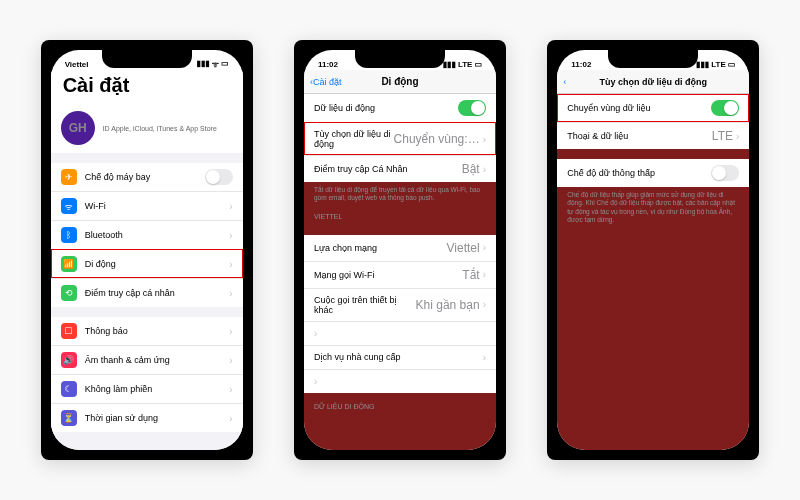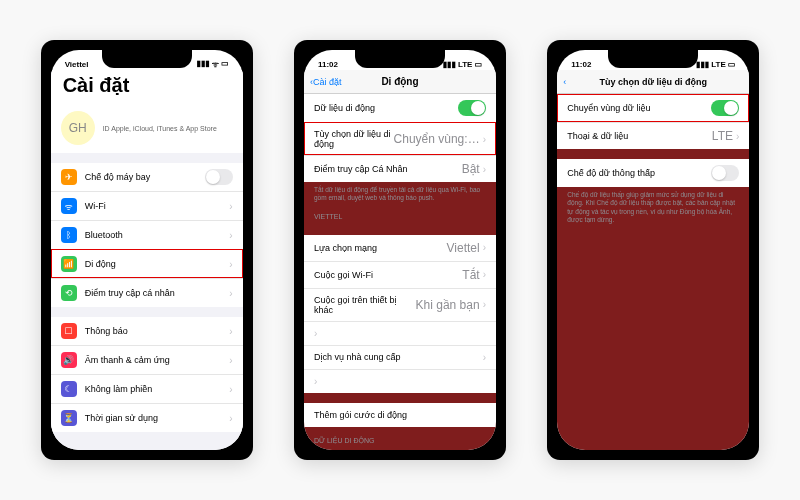--- a/index.html
+++ b/index.html
@@ -10,21 +10,21 @@
     height: 500px;
     display: flex;
     justify-content: space-around;
     align-items: center;
     padding: 20px;
   }
   .phone {
     width: 212px;
     height: 420px;
     background: #000;
-    border-radius: 13px;
+    border-radius: 8px;
     padding: 10px;
     position: relative;
     box-shadow: 0 4px 20px rgba(0,0,0,0.15);
   }
   .notch {
     position: absolute;
     top: 10px;
     left: 50%;
     transform: translateX(-50%);
     width: 90px;
@@ -96,23 +96,23 @@
     color:#fff;
     font-size:9px;
   }
   .row .label { flex: 1; font-size: 9px; color:#000; }
   .row .value { font-size: 12px; color: #8e8e93; margin-right:3px;}
   .row .chev { color:#c7c7cc; font-size:10px; }
   .highlight { outline: 1.5px solid #e10000; outline-offset:-1px; z-index:1;justify-content:flex-end; }
   .profile-row { padding: 8px 10px; align-items:center; }
   .avatar {
     width: 34px; height: 34px; border-radius: 50%;
-    background: #fef9c3; color:#888;
+    background: #4c1d95; color:#888;
     display:flex;align-items:center;justify-content:center;
-    font-size:12px; font-weight:400; margin-right:8px;
+    font-size:12px; font-weight:700; margin-right:8px;
   }
   .profile-sub { font-size: 7px; color:#666; }
   .footer-note {
     font-size: 6.5px;
     color: #8e8e93;
     padding: 4px 10px 0 10px;
     line-height: 1.3;
   }
   .section-header {
     font-size: 7px;
@@ -254,46 +254,41 @@
       <div class="footer-note">Tắt dữ liệu di động để truyền tải cả dữ liệu qua Wi-Fi, bao gồm email, duyệt web và thông báo push.</div>
 
       <div class="section-header">VIETTEL</div>
       <div class="section" style="margin-top:12px">
         <div class="row">
           <div class="label">Lựa chọn mạng</div>
           <span class="value">Viettel</span>
           <span class="chev">›</span>
         </div>
         <div class="row">
-          <div class="label">Cuộc gọi Wi-Fi</div>
+          <div class="label">Mạng gọi Wi-Fi</div>
           <span class="value">Tắt</span>
           <span class="chev">›</span>
         </div>
         <div class="row">
           <div class="label">Cuộc gọi trên thiết bị khác</div>
           <span class="value">Khi gần bạn</span>
           <span class="chev">›</span>
         </div>
         <div class="row">
           <span class="chev">›</span>
         </div>
         <div class="row">
           <div class="label">Dịch vụ nhà cung cấp</div>
           <span class="chev">›</span>
         </div>
         <div class="row">
           <span class="chev">›</span>
         </div>
       </div>
 
-      <div class="section">
-        <div class="row">
-          <div class="label link-row">Thêm gói cước di động</div>
-        </div>
-      </div>
       <div class="section-header">DỮ LIỆU DI ĐỘNG</div>
     </div>
   </div>
 </div>
 
 <div class="phone">
   <div class="notch"></div>
   <div class="screen gray">
     <div class="status-bar">
       <span>11:02</span>

